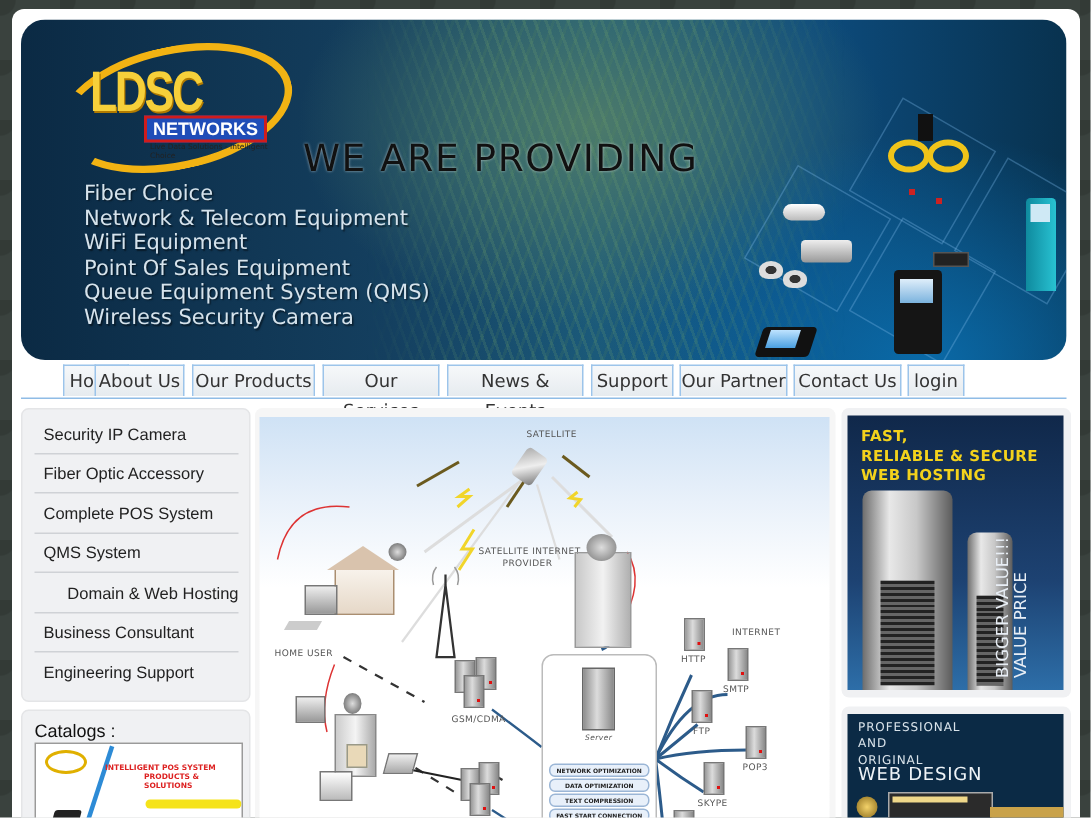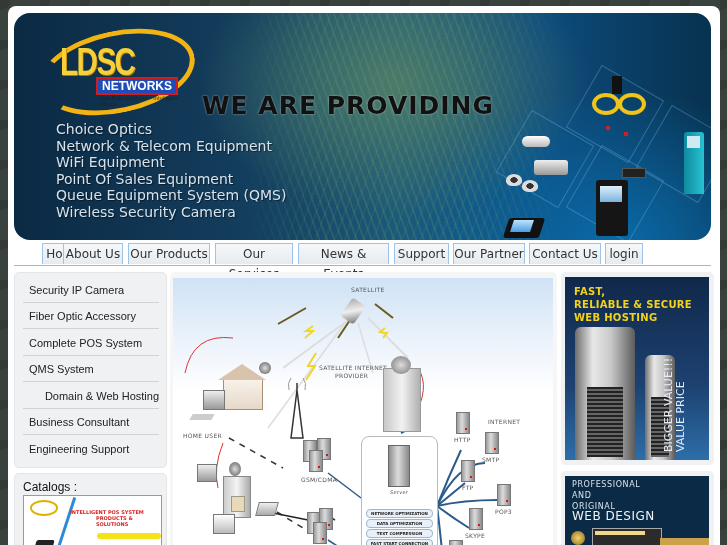--- a/index.html
+++ b/index.html
@@ -44,21 +44,21 @@
     font-size:38px;letter-spacing:-2px;color:#f6d03a;line-height:38px;
     text-shadow:1px 1px 0 #b07a00;transform:scaleX(0.78);transform-origin:left;
   }
   .logo .net{
     position:absolute;left:58px;top:50px;background:#1f4db8;color:#fff;font-weight:bold;
     font-size:12px;padding:0 4px;border:2px solid #d01c1c;line-height:14px;font-family:"Liberation Sans",sans-serif;
   }
   .logo .tag{position:absolute;left:62px;top:68px;font-size:5px;color:#222;}
   .providing{
     position:absolute;left:188px;top:78px;font-family:"DejaVu Sans",sans-serif;
-    font-size:25px;letter-spacing:1px;color:#111;font-weight:bold;
+    font-size:25px;letter-spacing:1px;color:#111;font-weight:normal;
     text-shadow:0 0 2px rgba(255,255,255,0.6);
   }
   .services{position:absolute;left:42px;top:108px;margin:0;padding:0;list-style:none;}
   .services li{
     color:#d6e3ec;font-size:14px;line-height:16.5px;font-family:"DejaVu Sans",sans-serif;
     text-shadow:1px 1px 1px rgba(0,0,0,0.5);
   }
   .products{position:absolute;left:470px;top:55px;width:225px;height:170px;}
   .hex{position:absolute;width:70px;height:70px;border:1px solid rgba(120,180,230,0.35);transform:rotate(30deg);}
   .prod{position:absolute;}
@@ -153,21 +153,21 @@
   <div class="logo">
     <div class="swoosh"></div>
     <div class="ldsc">LDSC</div>
     <div class="net">NETWORKS</div>
     <div class="tag">Live Data Solutions - Intelligent Choice</div>
   </div>
 
   <div class="providing">WE ARE PROVIDING</div>
 
   <ul class="services">
-    <li>Choice Optics</li>
+    <li>Fiber Choice</li>
     <li>Network &amp; Telecom Equipment</li>
     <li>WiFi Equipment</li>
     <li>Point Of Sales Equipment</li>
     <li>Queue Equipment System (QMS)</li>
     <li>Wireless Security Camera</li>
   </ul>
 
   <div class="products">
     <div class="hex" style="left:95px;top:10px;"></div>
     <div class="hex" style="left:165px;top:50px;"></div>

